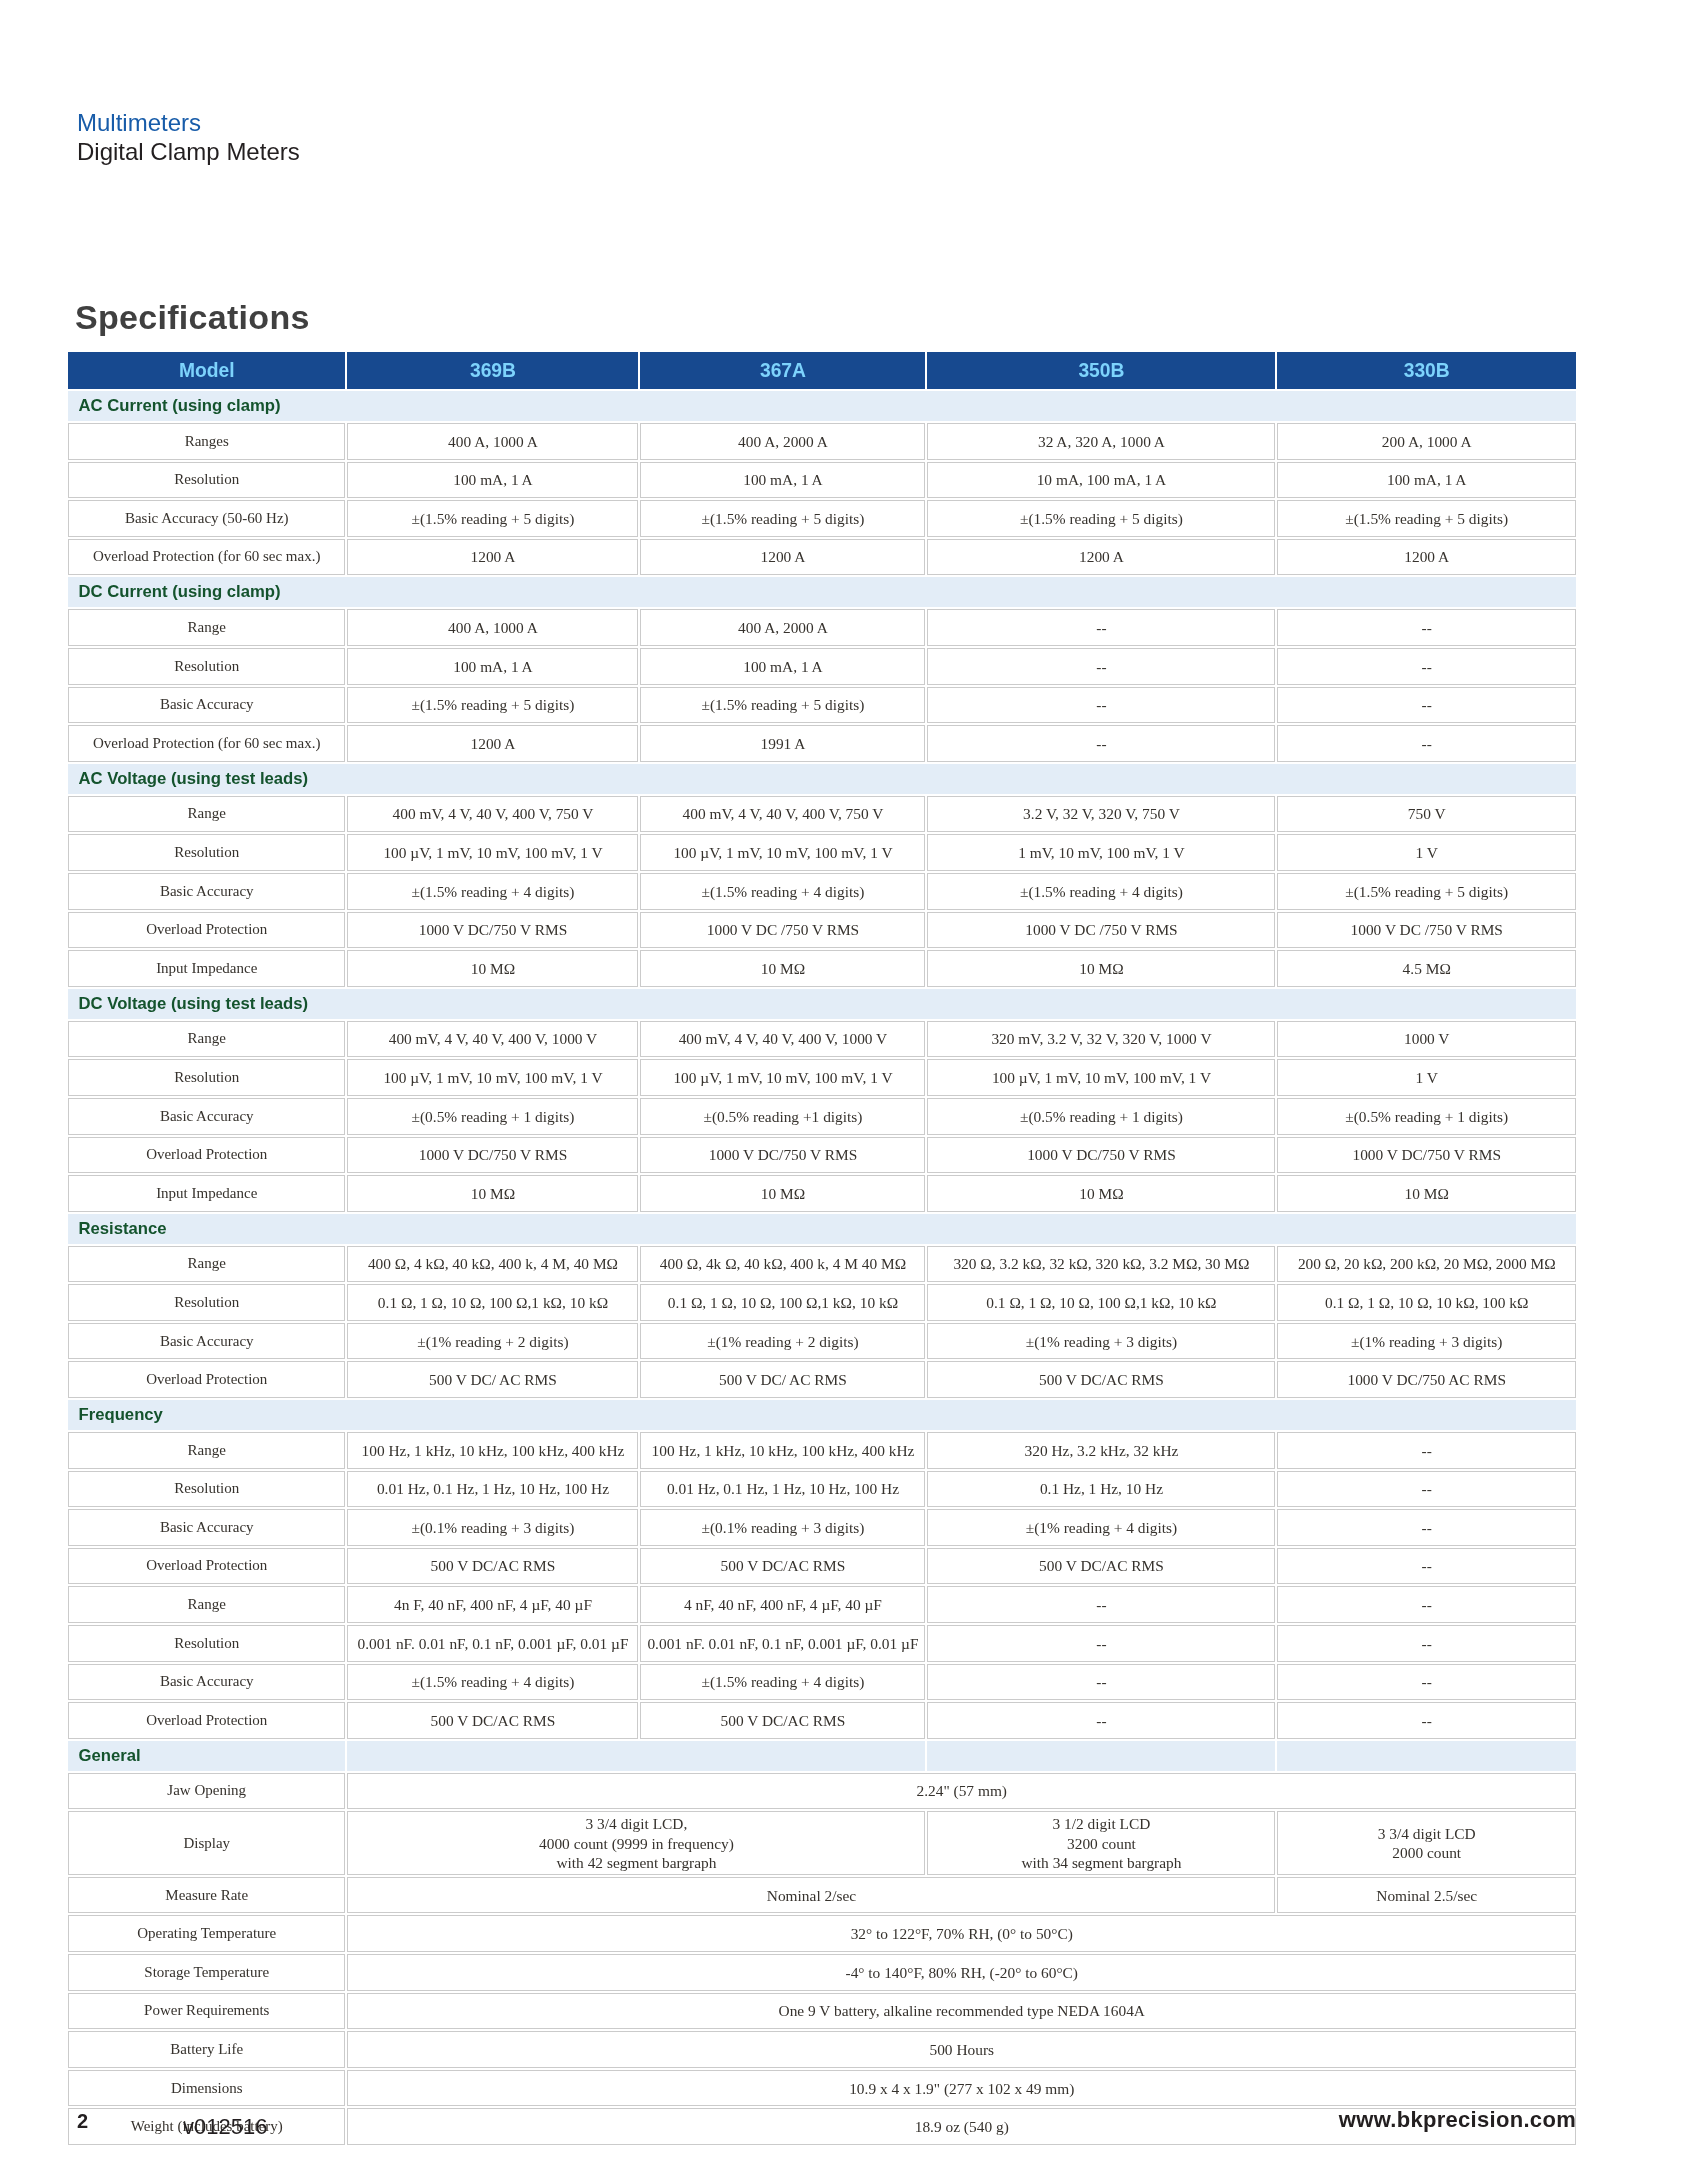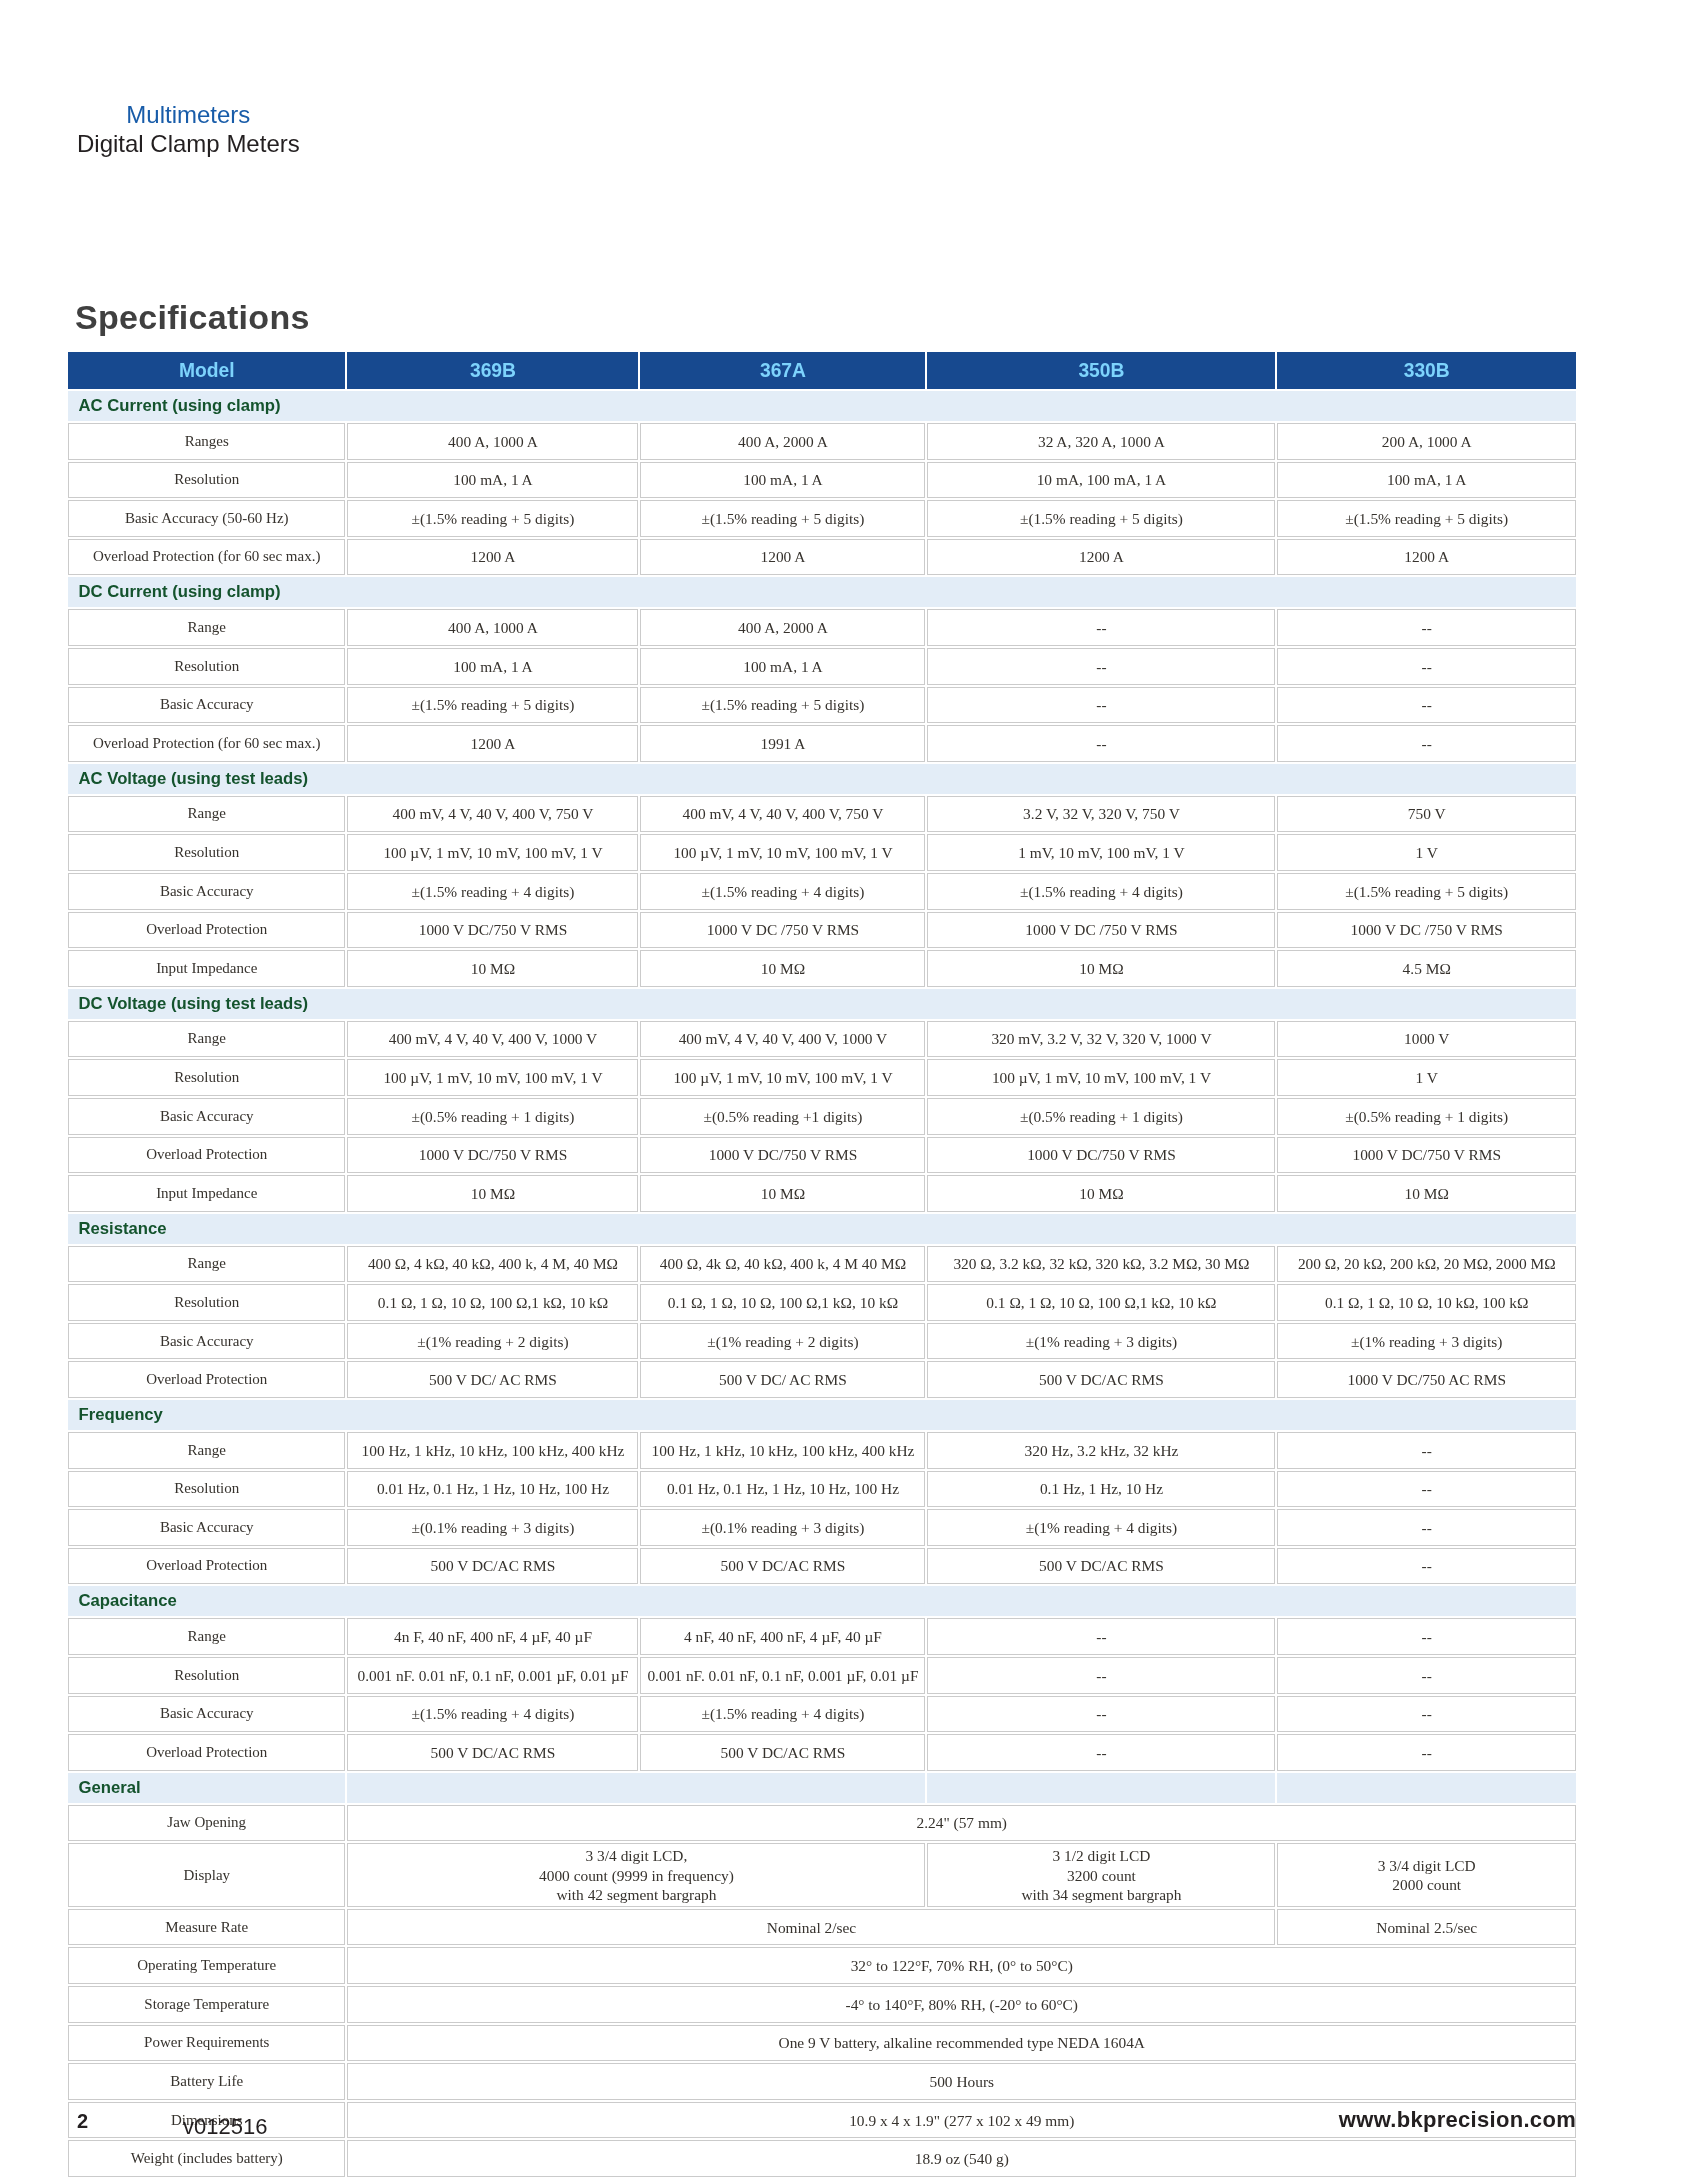--- a/index.html
+++ b/index.html
@@ -1,18 +1,18 @@
 <!DOCTYPE html>
 <html style="font-size:14px"><head>
 <meta charset="utf-8">
 <style>
   html,body{margin:0;padding:0;background:#ffffff;}
   body{width:1685px;height:2180px;position:relative;font-family:"Liberation Sans",sans-serif;color:#231F20;}
 
-  .masthead{position:absolute;left:77px;top:100px;line-height:29px;font-size:24px;text-align:center;}
+  .masthead{position:absolute;left:77px;top:108px;line-height:29px;font-size:24px;}
   .masthead .category{color:#185CA9;}
   .masthead .family{color:#231F20;}
 
   .spec-heading{position:absolute;left:75px;top:260px;font-size:34px;font-weight:bold;color:#404040;letter-spacing:0.3px;margin-top:38px;}
 
   .table-wrap{position:absolute;left:66px;top:350px;width:1512px;}
   table.spec{width:100%;border-collapse:separate;border-spacing:2.6px;table-layout:fixed;}
   col.c-model{width:18.5%;} col.c-369b{width:19.4%;} col.c-367a{width:19.0%;}
   col.c-350b{width:23.2%;} col.c-330b{width:19.9%;}
 
@@ -250,23 +250,20 @@
             <td class="value-cell" colspan="1">±(1% reading + 4 digits)</td>
             <td class="value-cell" colspan="1">--</td>
           </tr>
           <tr>
             <td class="label-cell">Overload Protection</td>
             <td class="value-cell" colspan="1">500 V DC/AC RMS</td>
             <td class="value-cell" colspan="1">500 V DC/AC RMS</td>
             <td class="value-cell" colspan="1">500 V DC/AC RMS</td>
             <td class="value-cell" colspan="1">--</td>
           </tr>
-          <tr class="section-row">
-            <td colspan="5">Capacitance</td>
-          </tr>
           <tr>
             <td class="label-cell">Range</td>
             <td class="value-cell" colspan="1">4n F, 40 nF, 400 nF, 4 µF, 40 µF</td>
             <td class="value-cell" colspan="1">4 nF, 40 nF, 400 nF, 4 µF, 40 µF</td>
             <td class="value-cell" colspan="1">--</td>
             <td class="value-cell" colspan="1">--</td>
           </tr>
           <tr>
             <td class="label-cell">Resolution</td>
             <td class="value-cell" colspan="1">0.001 nF. 0.01 nF, 0.1 nF, 0.001 µF, 0.01 µF</td>

